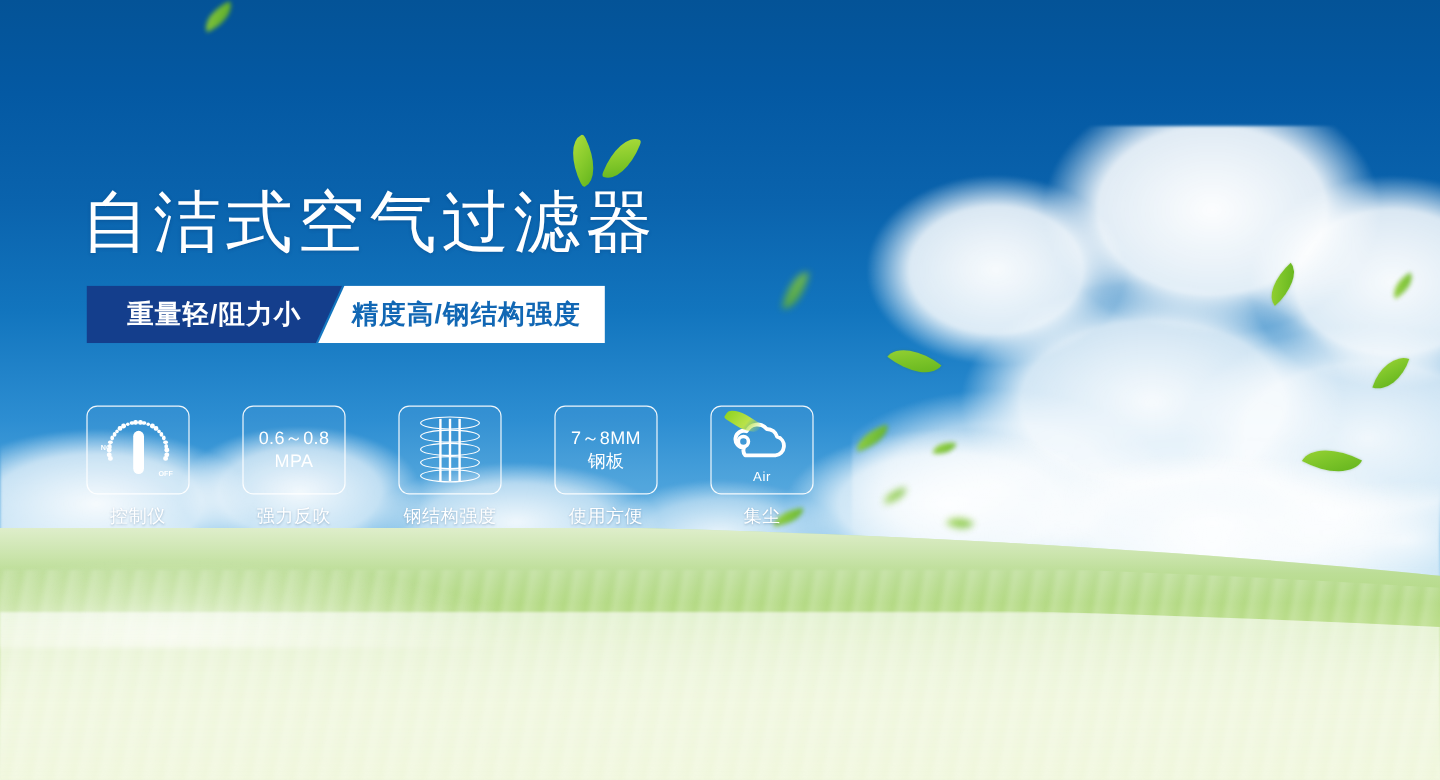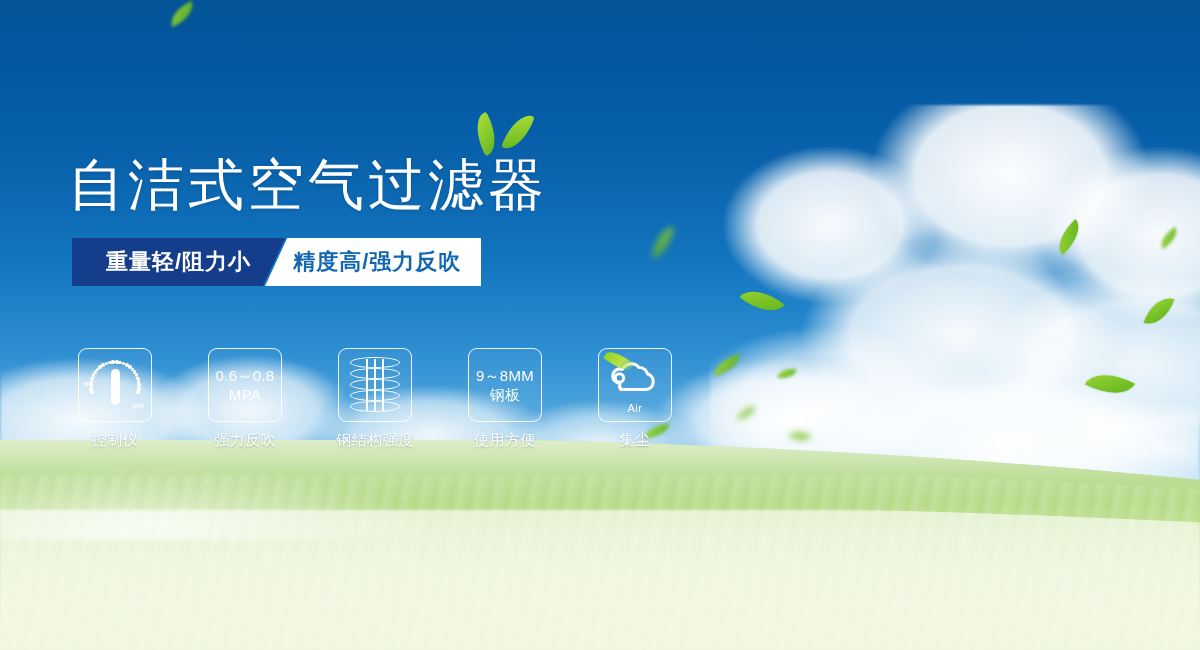--- a/index.html
+++ b/index.html
@@ -114,25 +114,24 @@
     font-size:22px; font-weight:700; letter-spacing:1px;
     padding:0 20px 0 28px; display:flex; align-items:center;
     margin-left:-20px;
     clip-path: polygon(22px 0, 100% 0, 100% 100%, 0 100%);
   }
 
   
   .features { position:absolute; left:78px; top:338px; display:flex; gap:56px; }
   .feature { width:74px; display:flex; flex-direction:column; align-items:center; }
   .fbox {
-    width:74px; height:74px; border:1.5px solid rgba(255,255,255,.92);
+    width:86px; height:74px; border:1.5px solid rgba(255,255,255,.92);
     border-radius:9px; position:relative; overflow:hidden;
     display:flex; align-items:center; justify-content:center;
     background:rgba(255,255,255,.045);
-    margin-top:10px;
   }
   .ftext {
     color:#ffffff; font-size:15px; line-height:19px; text-align:center;
     letter-spacing:.3px; font-weight:400;
   }
   .flabel {
     margin-top:9px; color:#ffffff; font-size:15px; letter-spacing:.5px;
     white-space:nowrap; text-shadow:0 1px 2px rgba(0,50,100,.3);text-align:right;
   }
 
@@ -221,21 +220,21 @@
 
   <div class="sprout">
     <div class="lf l"></div>
     <div class="lf r"></div>
   </div>
 
   <div class="title">自洁式空气过滤器</div>
 
   <div class="subbar">
     <div class="sub-left">重量轻/阻力小</div>
-    <div class="sub-right">精度高/强力反吹</div>
+    <div class="sub-right">精度高/钢结构强度</div>
   </div>
 
   <div class="features">
 
     <div class="feature">
       <div class="fbox">
         <div class="dial">
           <div class="needle"></div>
           <div class="no">NO</div>
           <div class="off">OFF</div>
@@ -289,21 +288,21 @@
           <div class="disc" style="top:23px;"></div>
           <div class="disc" style="top:34px;"></div>
           <div class="disc" style="top:45px;"></div>
         </div>
       </div>
       <div class="flabel">钢结构强度</div>
     </div>
 
     <div class="feature">
       <div class="fbox">
-        <div class="ftext" style="white-space:pre-line;">9～8MM
+        <div class="ftext" style="white-space:pre-line;">7～8MM
 钢板</div>
       </div>
       <div class="flabel">使用方便</div>
     </div>
 
     <div class="feature">
       <div class="fbox">
         <div class="aircloud">
           <div class="leafstreak"></div>
           <svg width="58" height="40" viewBox="0 0 58 40">

